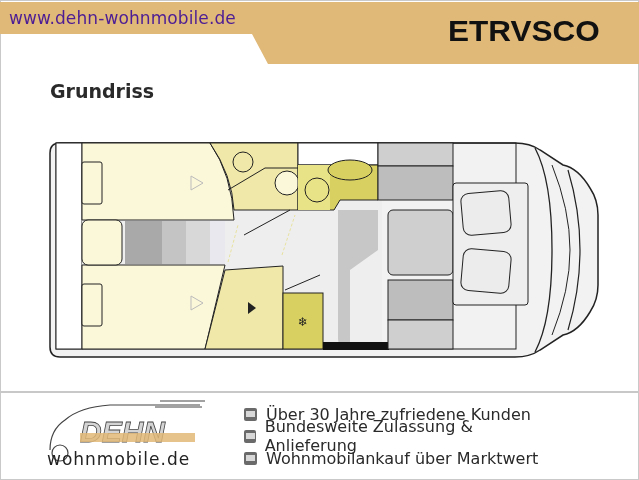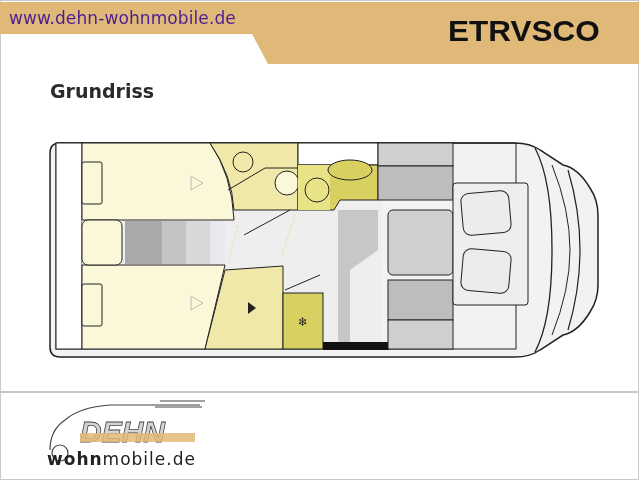--- a/index.html
+++ b/index.html
@@ -9,21 +9,21 @@
   .banner { position: absolute; left: 0; top: 2px; width: 636px; height: 62px; }
   .banner svg { position: absolute; left: 0; top: 0; }
   .url { position: absolute; left: 9px; top: 6px; font-size: 17px; color: #4c1d95; letter-spacing: 0.1px; }
   .brand { position: absolute; left: 448px; top: 12px; font-family: "Liberation Sans", sans-serif; font-weight: bold; font-size: 30px; color: #111; letter-spacing: 0px; transform: scaleX(1.05); transform-origin: left; }
   .heading { position: absolute; left: 50px; top: 80px; font-size: 19px; font-weight: bold; color: #2a2a2a; }
   .plan { position: absolute; left: 0; top: 0; }
   .divider { position: absolute; left: 0; top: 391px; width: 639px; height: 2px; background: #c8c8c8; }
   .footer { position: absolute; left: 0; top: 393px; width: 539px; height: 87px; }
   .logo { position: absolute; left: 40px; top: 2px; width: 180px; height: 80px; }
   .logo-text { position: absolute; left: 47px; top: 56px; font-size: 17px; color: #222; letter-spacing: 1px; }
-  .logo-text b { font-weight: bold; }
+  .logo-text b { font-weight: normal; }
   .benefits { position: absolute; left: 244px; top: 10px; }
   .benefit { display: flex; align-items: center; height: 22px; }
   .benefit .ico { width: 13px; height: 13px; background: #6a6a6a; border-radius: 2px; margin-right: 9px; position: relative; }
   .benefit .ico::after { content: ""; position: absolute; left: 2px; top: 3px; width: 9px; height: 6px; background: #d8d8d8; }
   .benefit .txt { font-size: 16px; color: #2a2a2a; }
 </style>
 </head>
 <body>
 
 <div class="frame"></div>
@@ -107,13 +107,27 @@
   <svg class="logo" viewBox="0 0 180 80">
     <path d="M10,55 Q10,35 25,25 Q40,12 70,10 H160" fill="none" stroke="#444" stroke-width="1.2"></path>
     <line x1="120" y1="6" x2="165" y2="6" stroke="#444" stroke-width="1"></line>
     <line x1="115" y1="12" x2="162" y2="12" stroke="#444" stroke-width="1"></line>
     <circle cx="20" cy="58" r="8" fill="none" stroke="#444" stroke-width="1.2"></circle>
     <text x="40" y="47" font-family="Liberation Sans, sans-serif" font-size="30" font-weight="bold" font-style="italic" fill="#d4d4d4" stroke="#444" stroke-width="0.8">DEHN</text>
     <rect x="40" y="38" width="115" height="9" fill="#e0b877" opacity="0.85"></rect>
   </svg>
   <div class="logo-text"><b>wohn</b><span>mobile.de</span></div>
 
+  <div class="benefits">
+    <div class="benefit">
+      <span class="ico"></span>
+      <span class="txt">Über 30 Jahre zufriedene Kunden</span>
+    </div>
+    <div class="benefit">
+      <span class="ico"></span>
+      <span class="txt">Bundesweite Zulassung &amp; Anlieferung</span>
+    </div>
+    <div class="benefit">
+      <span class="ico"></span>
+      <span class="txt">Wohnmobilankauf über Marktwert</span>
+    </div>
+  </div>
 </div>
 
 </body></html>

